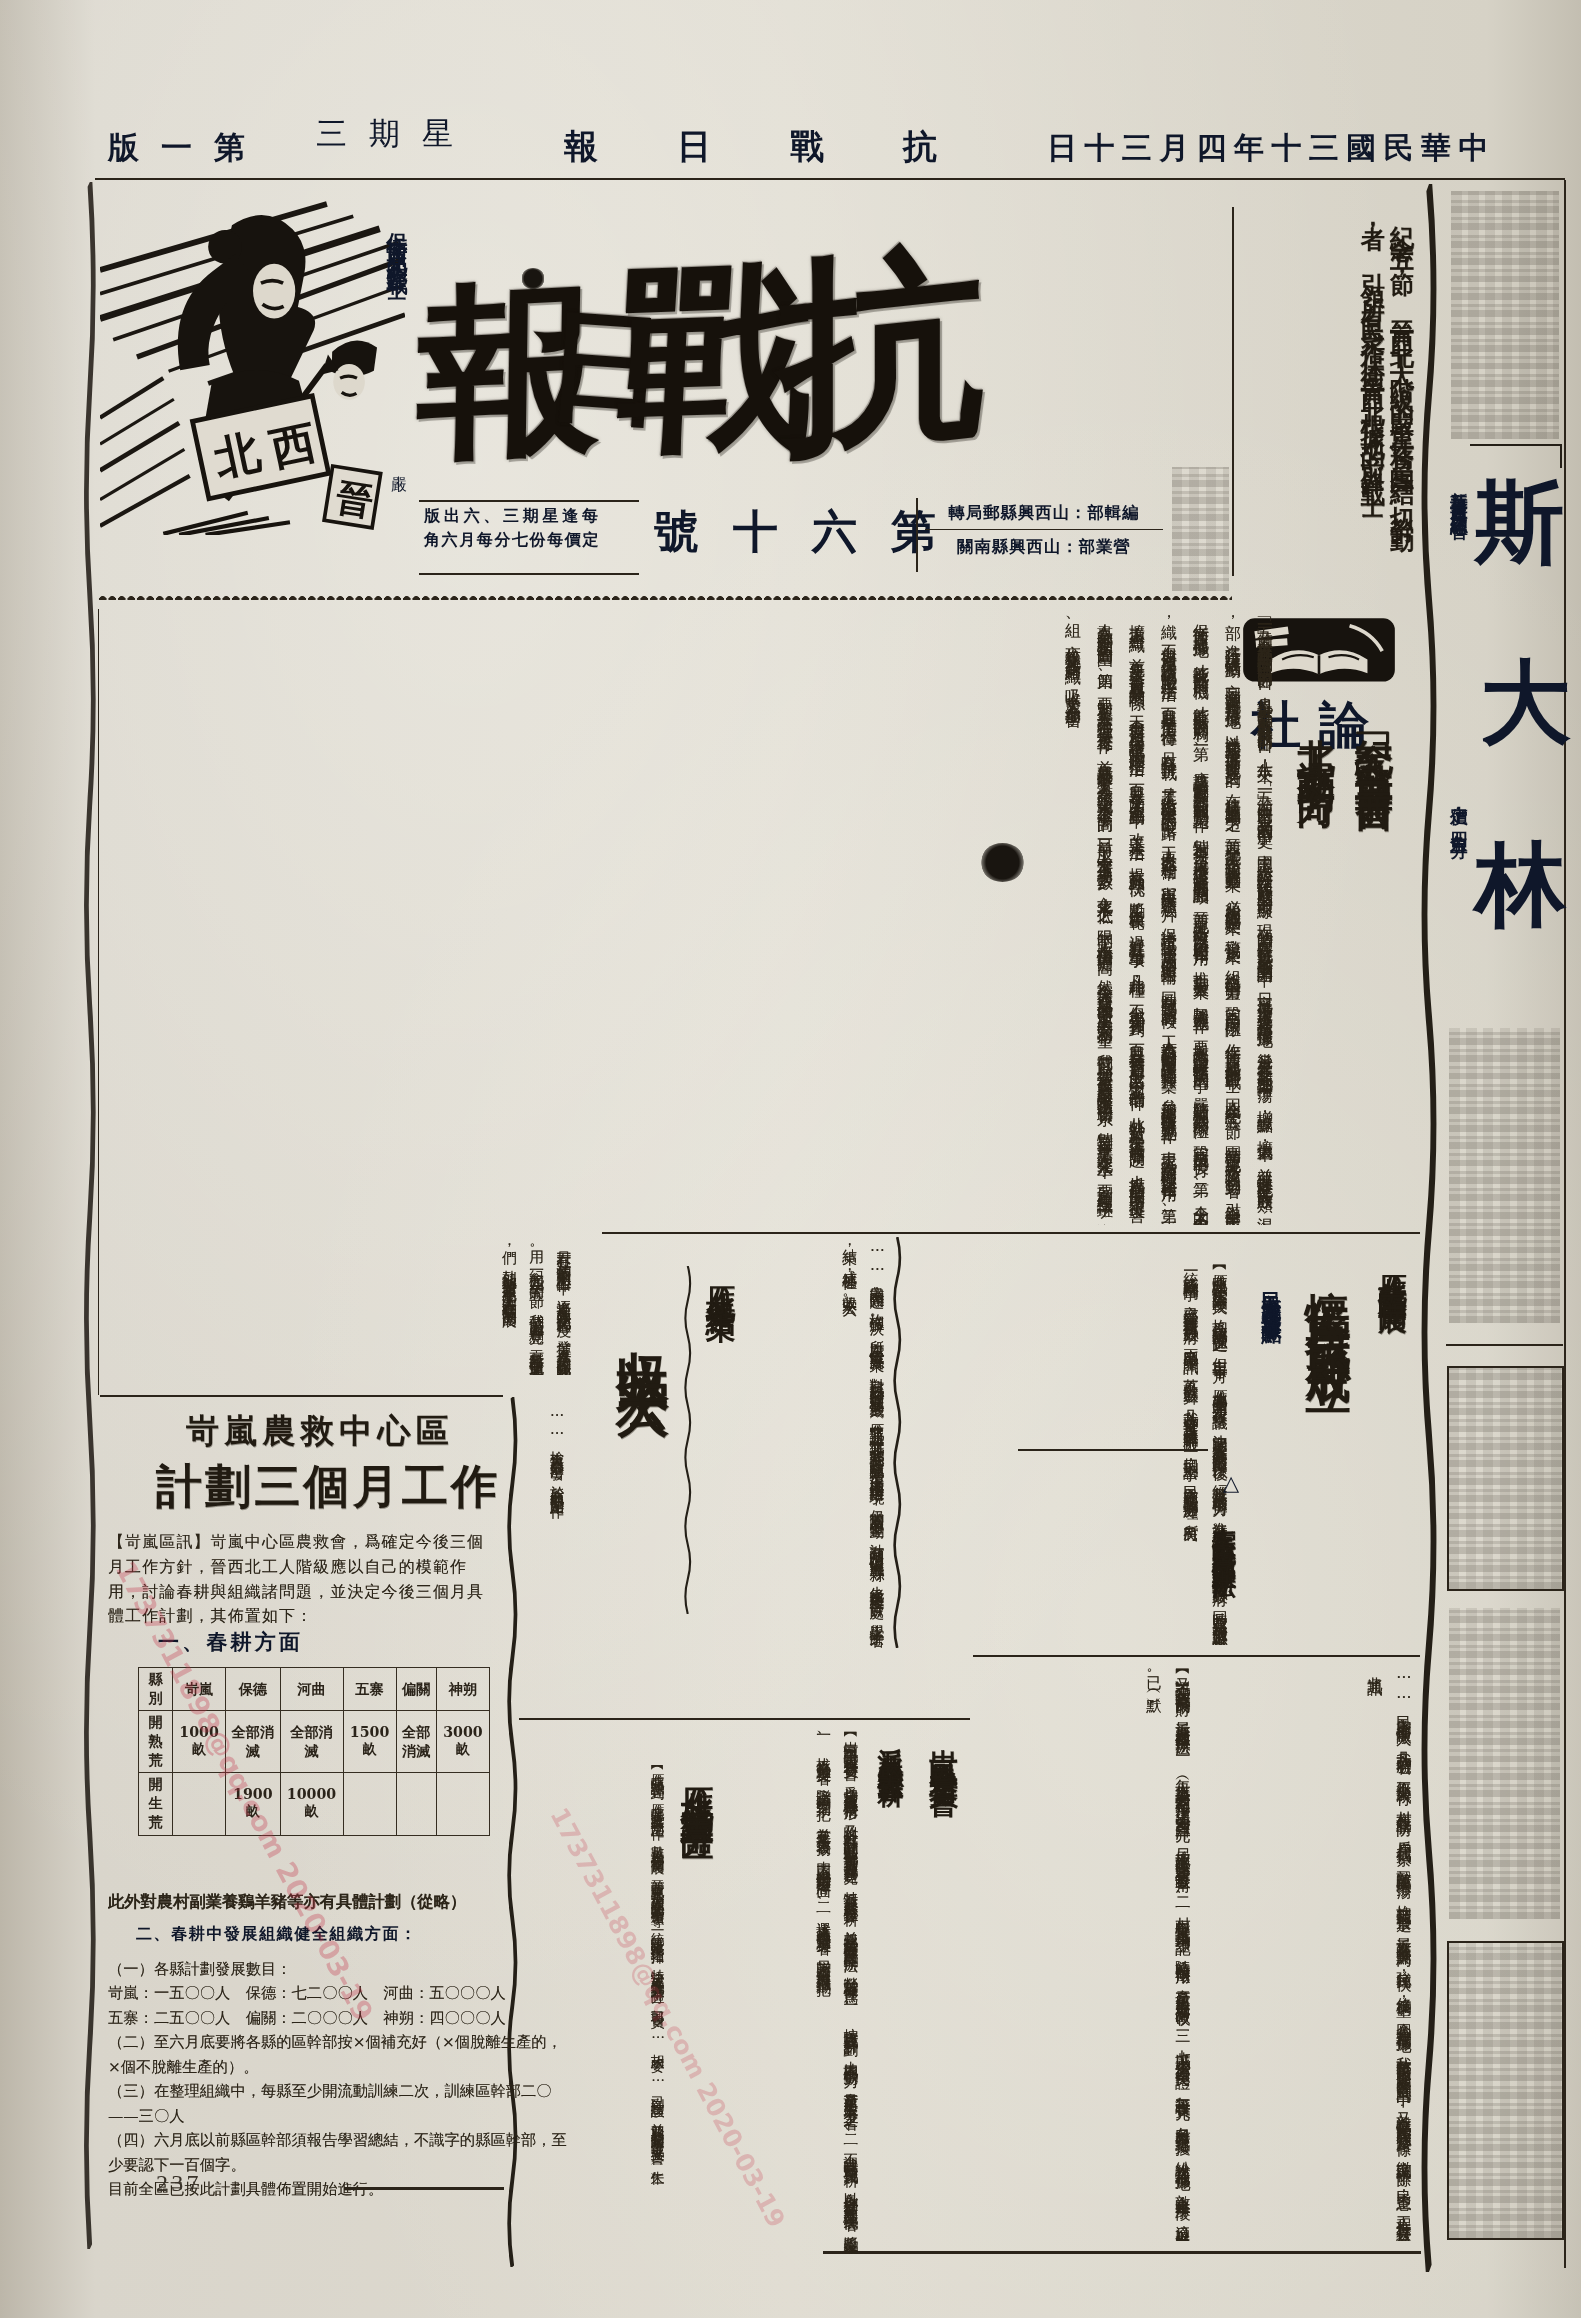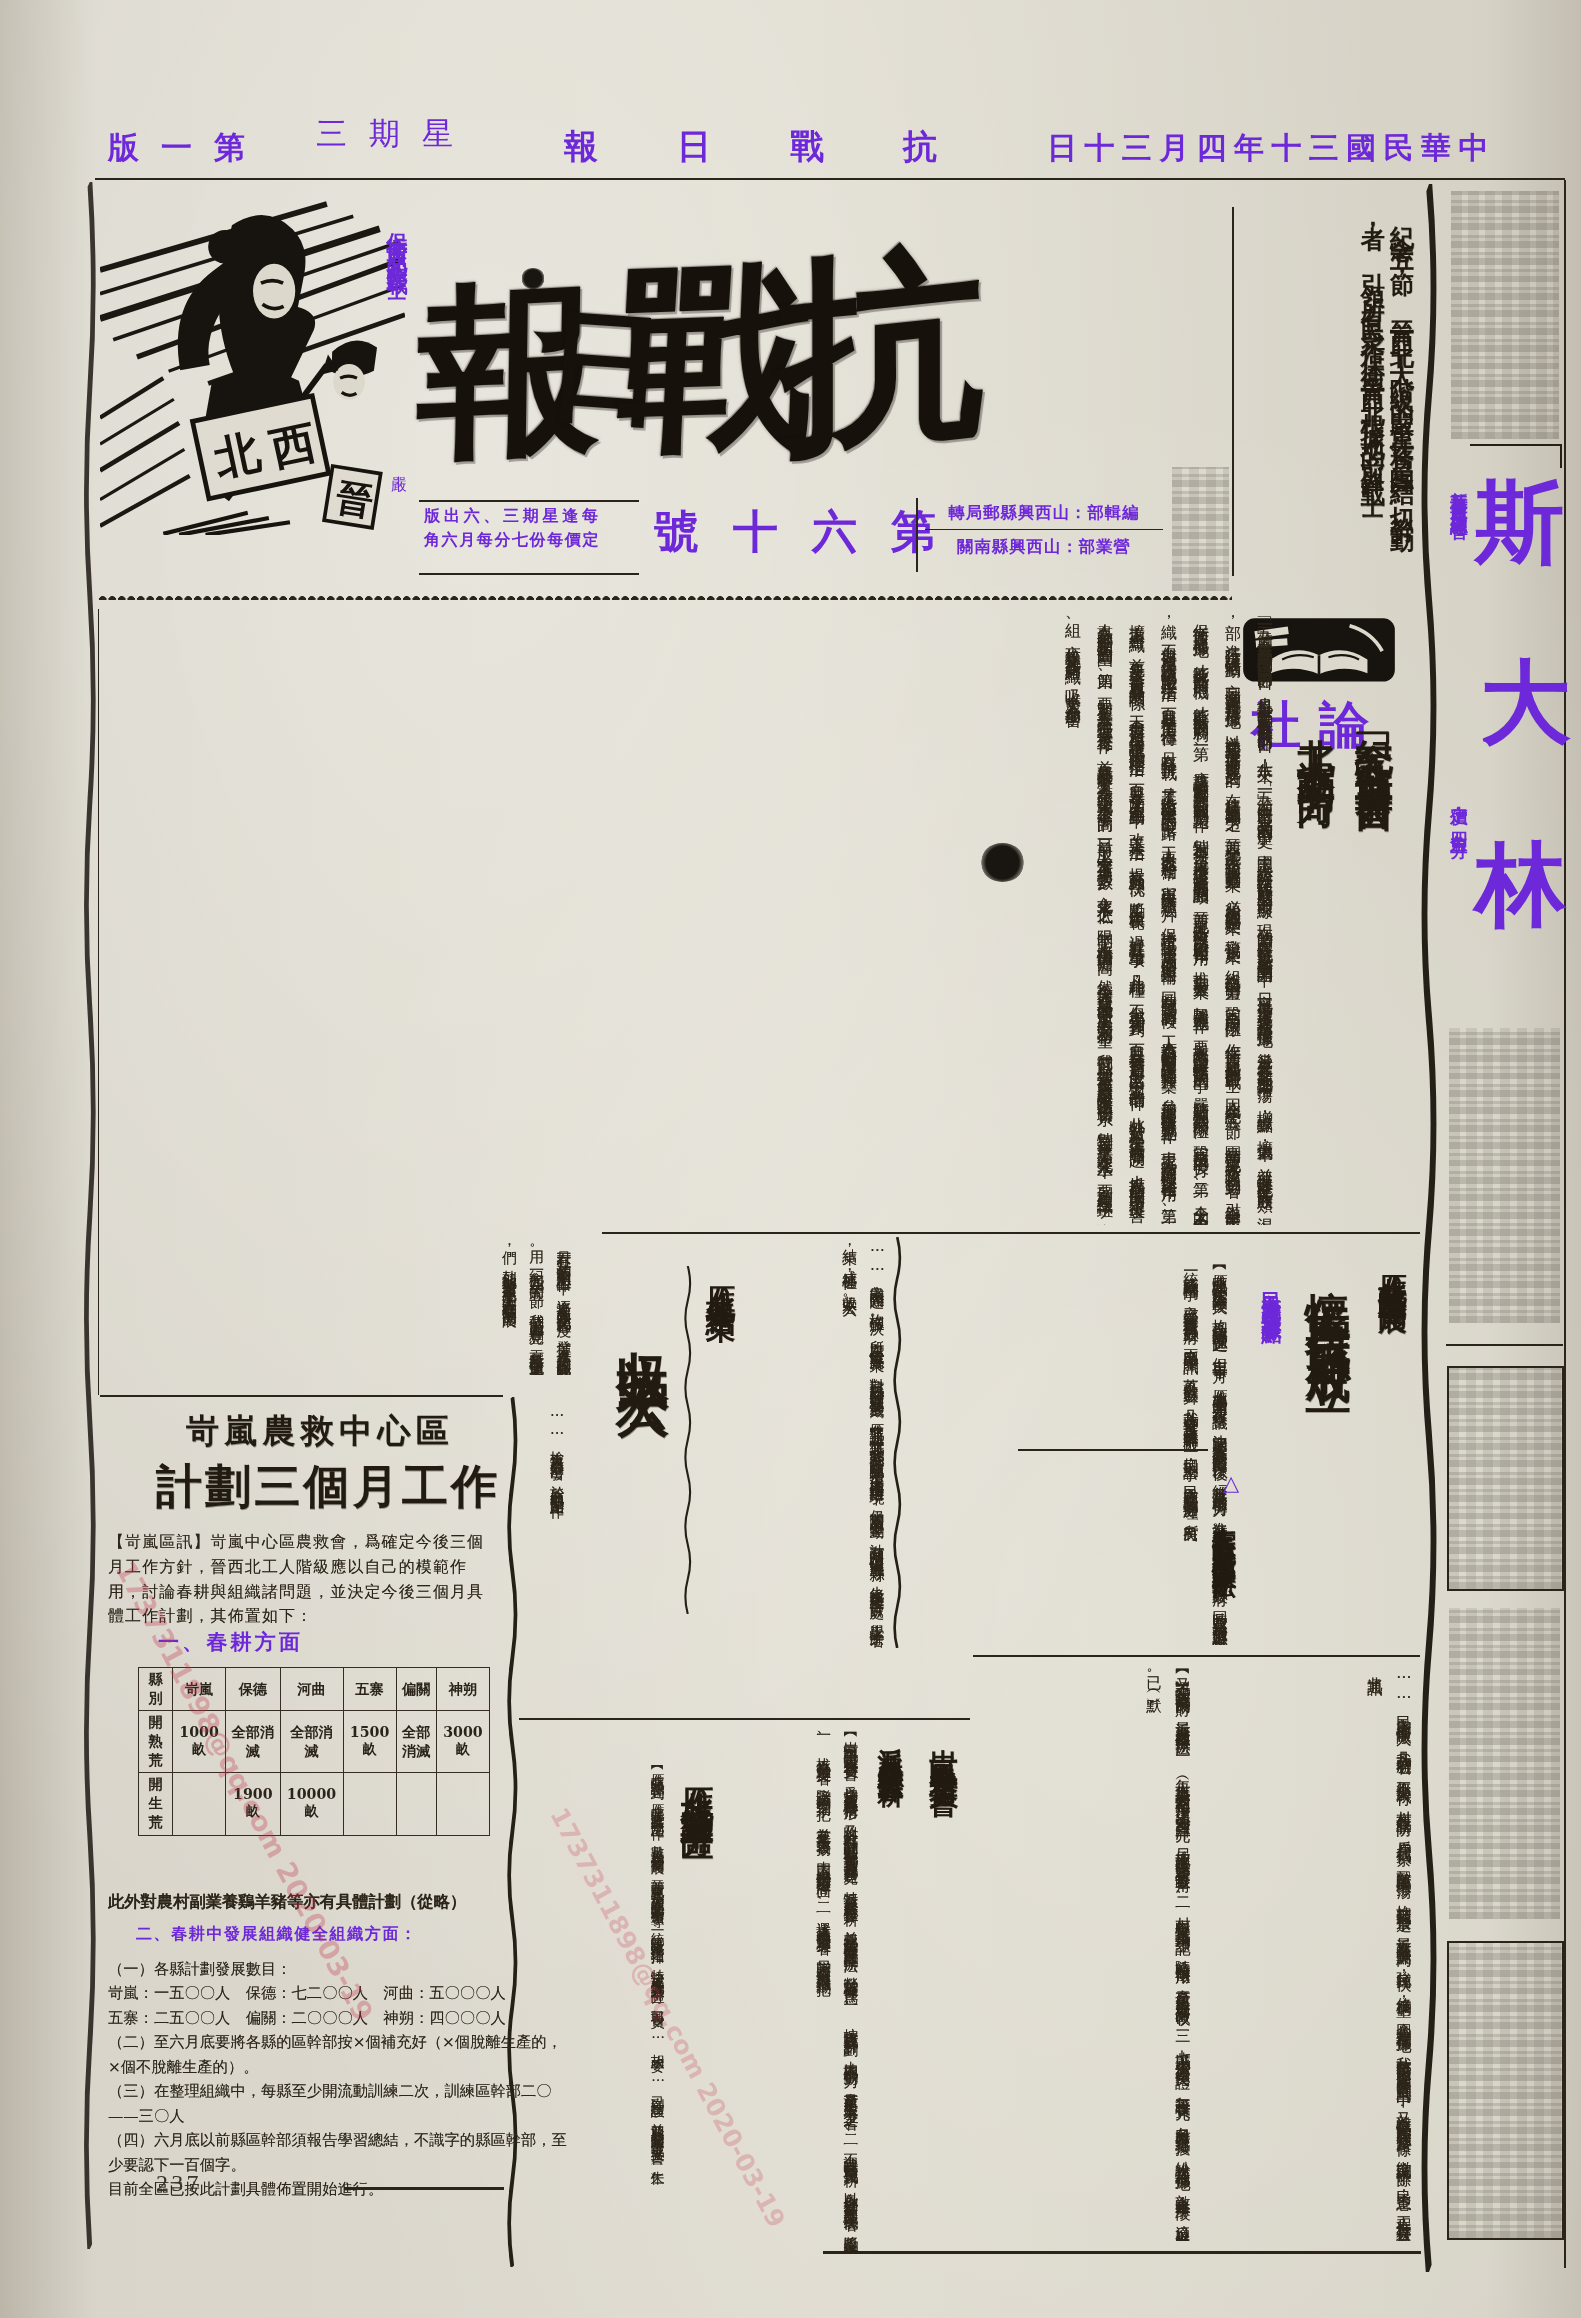--- a/index.html
+++ b/index.html
@@ -6,21 +6,21 @@
   body{width:1582px;height:2319px;position:relative;background:#c9c4b8;overflow:hidden;
        font-family:"Liberation Serif","DejaVu Serif",serif;}
   .paper{position:absolute;left:0;top:0;width:1582px;height:2319px;
     background:
       radial-gradient(ellipse at 30% 20%, rgba(255,255,250,.35), rgba(0,0,0,0) 60%),
       radial-gradient(ellipse at 70% 70%, rgba(255,255,248,.25), rgba(0,0,0,0) 55%),
       linear-gradient(90deg,#bcb6a9 0,#d9d5cb 6%,#dedacf 50%,#d6d2c6 94%,#c3beb1 100%),
       #d8d4c9;}
   .a{position:absolute;}
   .v{writing-mode:vertical-rl;text-orientation:upright;}
-  .ink{color:#6d28d9;}
+  .ink{color:#0f172a;}
   .bodytxt{font-family:"DejaVu Serif","Liberation Serif",serif;color:#2c2519;
     text-shadow:0 0 0.5px rgba(44,37,25,.5);overflow:hidden;}
   .hl{font-weight:bold;color:#211b12;text-shadow:0.5px 0.5px 0 rgba(33,27,18,.4);}
   .hr{background:#2b241a;}
   .vrule{background:#2b241a;}
   .scallop{height:9px;background:radial-gradient(circle at 4.7px 9px,#2b241a 0 3.7px,rgba(0,0,0,0) 4px);
     background-size:9.5px 9px;background-repeat:repeat-x;}
   .smudge{background-image:
      repeating-linear-gradient(90deg, rgba(40,33,24,.20) 0 10.5px, rgba(40,33,24,0) 10.5px 17px),
      repeating-linear-gradient(0deg, rgba(40,33,24,.34) 0 6.9px, rgba(40,33,24,.05) 6.9px 10px,

